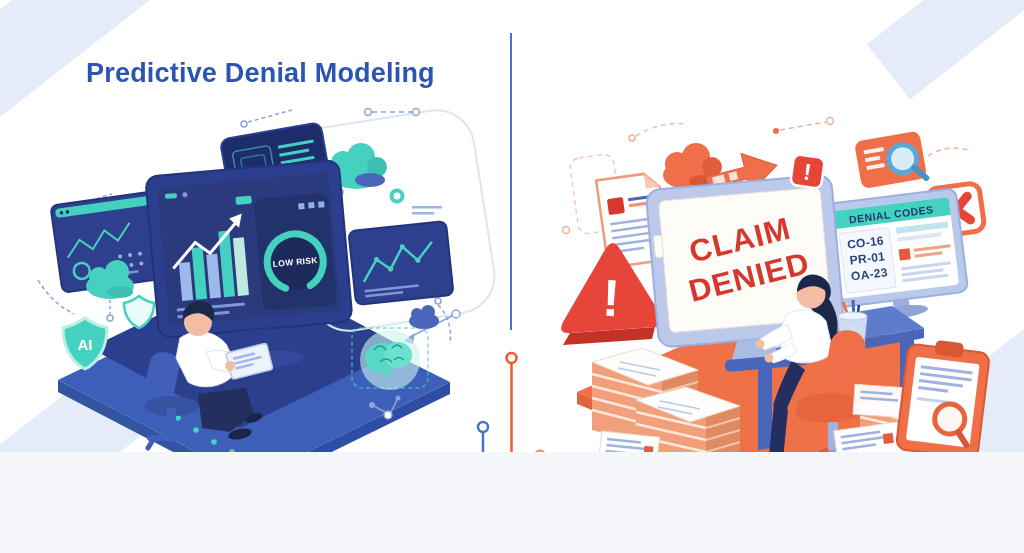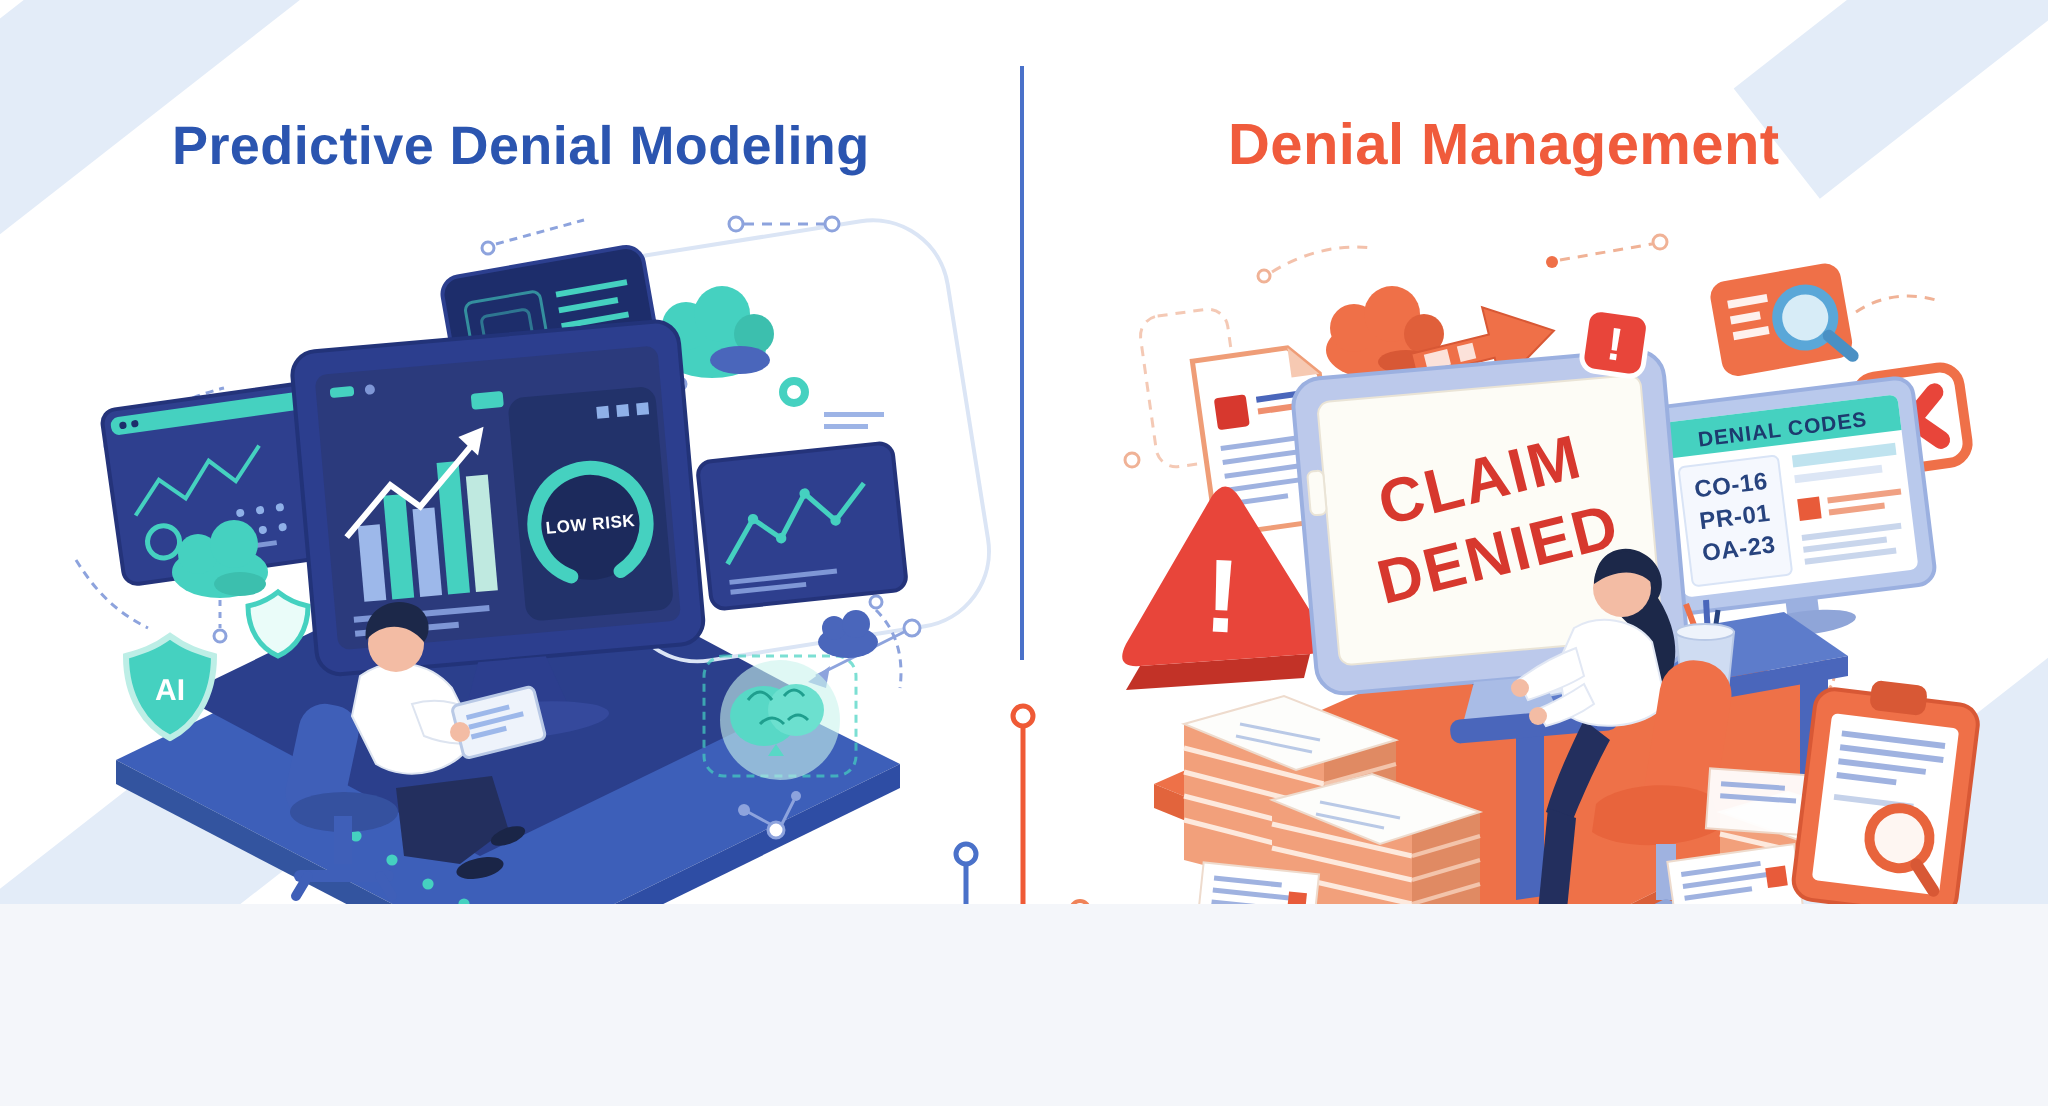--- a/index.html
+++ b/index.html
@@ -30,21 +30,20 @@
 <body>
 
 <div class="canvas">
 
   <div class="corner tl"></div>
   <div class="corner bl"></div>
   <div class="corner tr"></div>
   <div class="corner br"></div>
 
   <div class="title title-left">Predictive Denial Modeling</div>
-  <div class="title title-right">Denial Management</div>
 
   <svg class="scene scene-left" viewBox="0 0 520 420">
 
     <g>
       <polygon points="58,280 255,185 450,282 250,380" fill="#3d5fb9"></polygon>
       <polygon points="450,282 250,380 250,392 450,294" fill="#2e4da4"></polygon>
       <polygon points="58,280 250,380 250,392 58,292" fill="#33549f"></polygon>
       <polygon points="90,248 255,168 405,248 240,328" fill="#2b3f8c"></polygon>
     </g>
 

